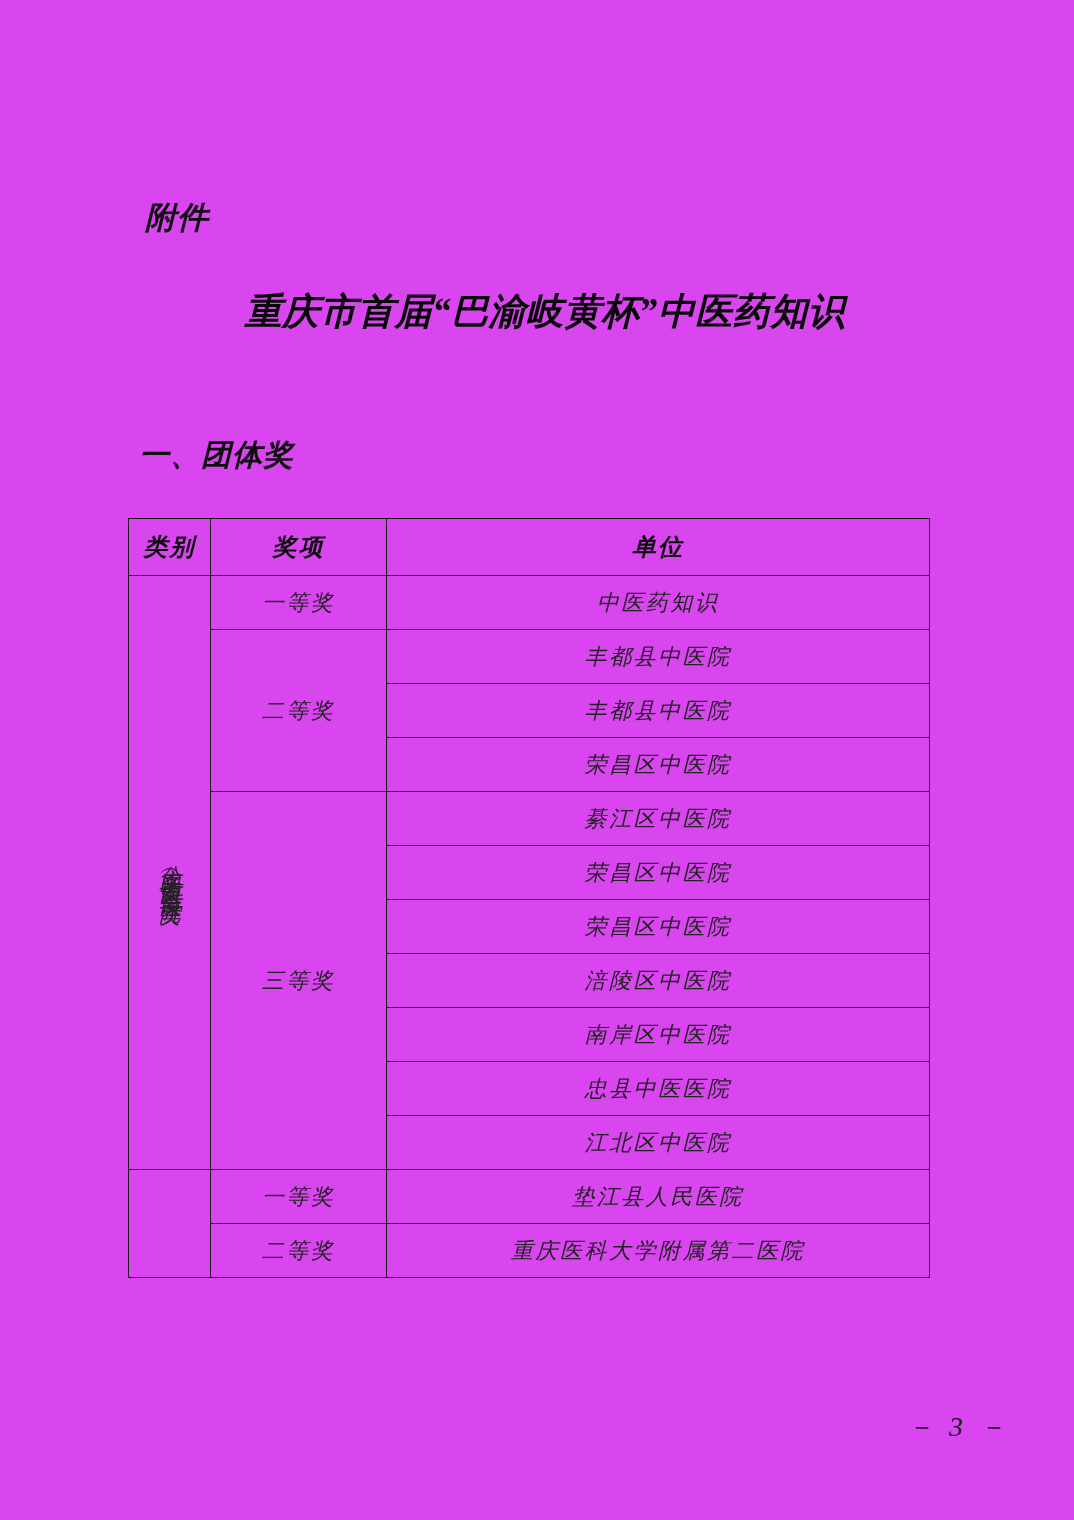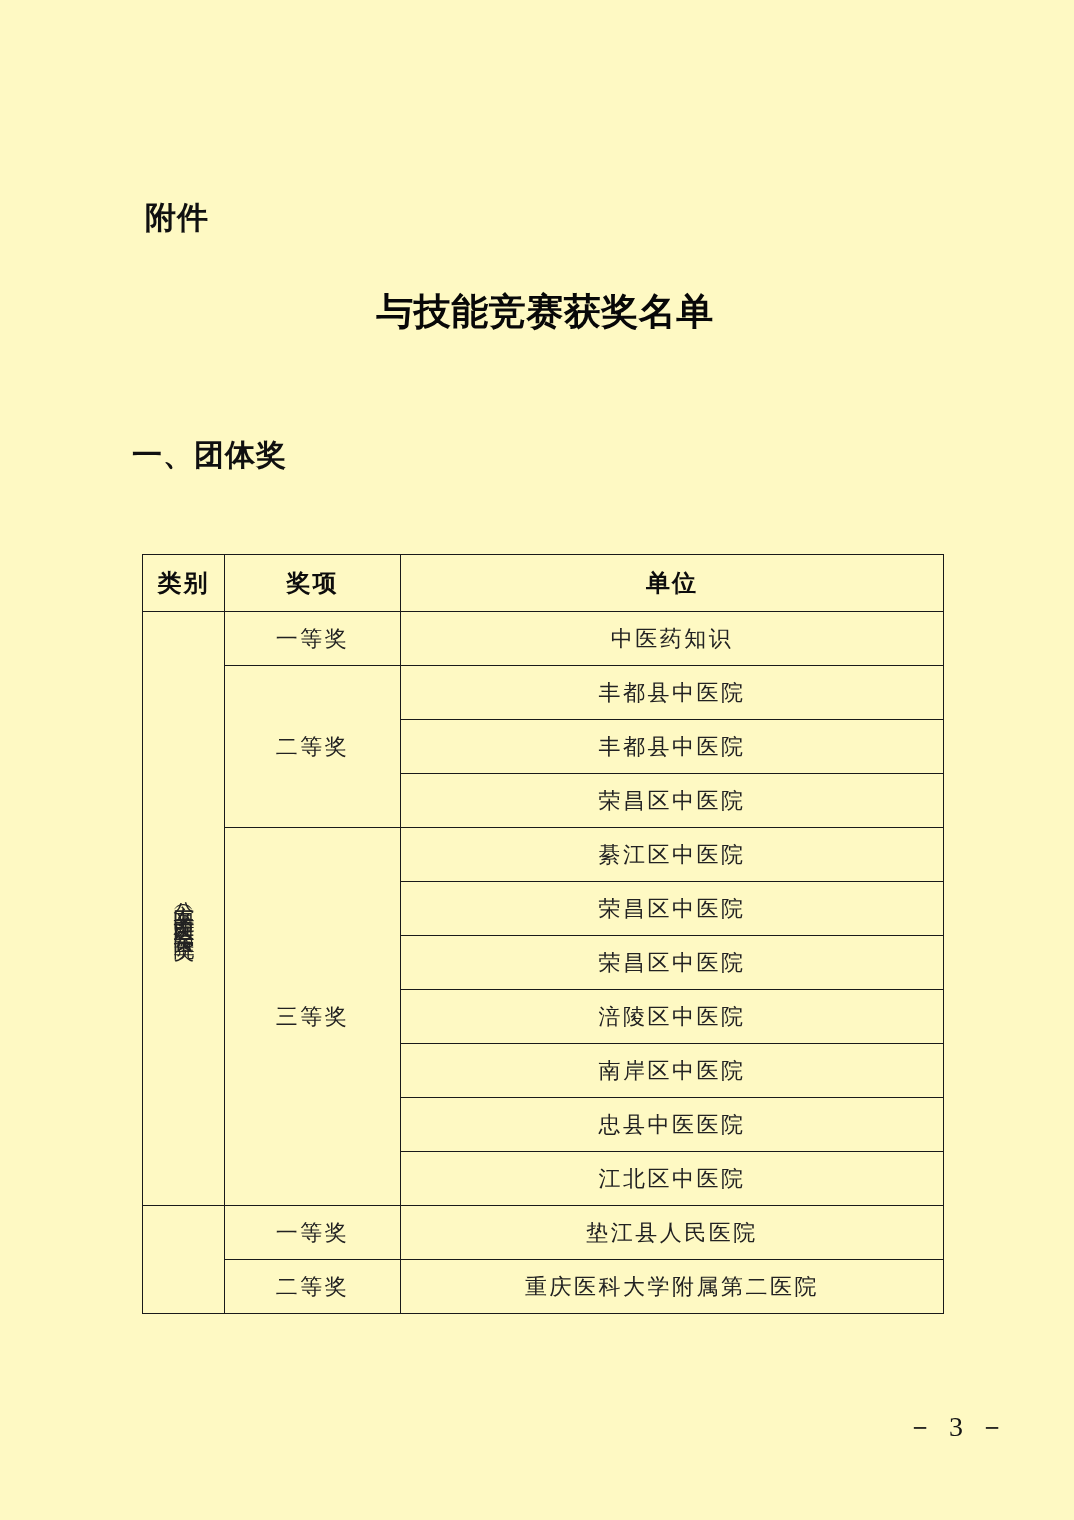--- a/index.html
+++ b/index.html
@@ -12,21 +12,22 @@
     height: 1520px;
     position: relative;
     font-family: "Liberation Serif", "DejaVu Serif", serif;
     color: #000000;
     overflow: hidden;
   }
 
   .page {
     position: absolute;
     inset: 0;
-    background: #fef9c3;
+    background: #d946ef;
+    font-style: italic;
   }
 
   
   .attachment-label {
     position: absolute;
     left: 145px;
     top: 197px;
     font-family: "DejaVu Sans", "Liberation Sans", sans-serif;
     font-weight: bold;
     font-size: 31px;
@@ -48,37 +49,36 @@
     line-height: 57px;
     letter-spacing: 0.5px;
     color: #080808;
   }
   .doc-title .line-1,
   .doc-title .line-2 { display: block; white-space: nowrap; }
 
   
   .section-heading {
     position: absolute;
-    left: 132px;
+    left: 139px;
     top: 434px;
     font-family: "DejaVu Sans", "Liberation Sans", sans-serif;
     font-weight: bold;
     font-size: 30px;
     line-height: 42px;
     letter-spacing: 1px;
     color: #101010;
   }
 
   
   .awards-table-wrap {
     position: absolute;
-    left: 142px;
+    left: 128px;
     top: 518px;
     width: 801px;
-    margin-top: 36px;
   }
   table.awards-table {
     border-collapse: collapse;
     width: 801px;
     table-layout: fixed;
   }
   table.awards-table td,
   table.awards-table th {
     border: 1px solid #1a1a1a;
     padding: 0;
@@ -149,21 +149,21 @@
   }
 </style>
 </head>
 <body>
 
 <div class="page">
 
   <div class="attachment-label">附件</div>
 
   <div class="doc-title">
-    <span class="line-2">与技能竞赛获奖名单</span>
+    <span class="line-1">重庆市首届“巴渝岐黄杯”中医药知识</span>
   </div>
 
   <div class="section-heading">一、团体奖</div>
 
   <div class="awards-table-wrap">
     <table class="awards-table">
       <colgroup>
         <col class="col-category">
         <col class="col-award">
         <col class="col-unit">

